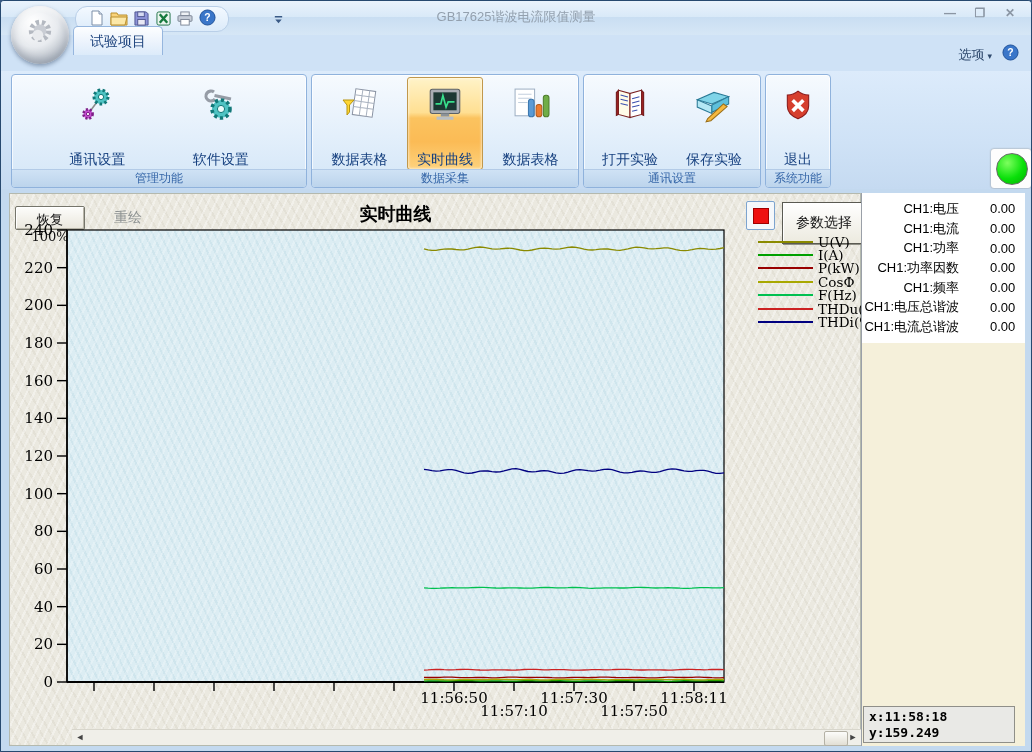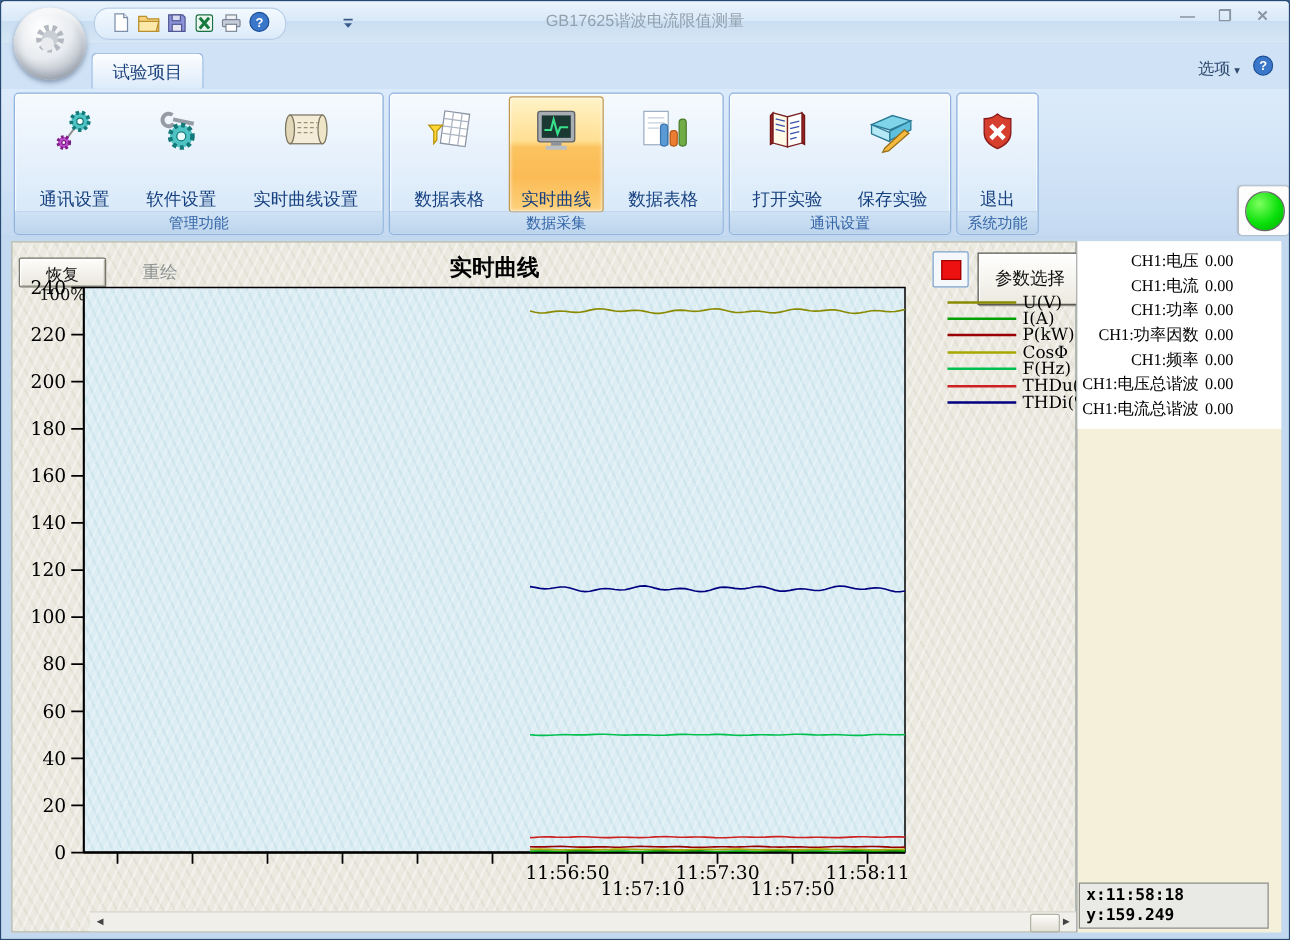--- a/index.html
+++ b/index.html
@@ -20,21 +20,21 @@
     color:#8b96a4;font-size:12px;font-weight:bold;border-radius:3px;}
 
   
   .orb{position:absolute;left:10px;top:5px;width:58px;height:58px;border-radius:50%;
     background:radial-gradient(circle at 38% 28%,#ffffff,#e8ebef 45%,#b9c0c9 75%,#8f98a4);
     box-shadow:0 2px 4px rgba(40,60,90,.45), inset 0 -4px 8px rgba(120,130,145,.5), inset 0 3px 4px #fff;
     display:flex;align-items:center;justify-content:center;z-index:30;}
 
   
   .tabrow{position:absolute;left:0;top:34px;width:100%;height:36px;background:#cfe2f6;}
-  .tab{position:absolute;left:72px;bottom:0;height:28px;padding:0 16px;line-height:28px;
+  .tab{position:absolute;left:72px;bottom:16px;height:28px;padding:0 16px;line-height:28px;
     background:linear-gradient(#fdfeff,#eaf2fc 60%,#dcebfa);border:1px solid #96b6de;border-bottom:none;
     border-radius:5px 5px 0 0;color:#1e447e;font-size:14px;}
   .tabrow-right{position:absolute;right:12px;top:9px;display:flex;align-items:center;gap:10px;}
   .options{color:#2f4a6e;font-size:13px;cursor:default;}
   .options .arr{font-size:9px;margin-left:3px;color:#2f4a6e;}
 
   
   .ribbon{position:absolute;left:0;top:70px;width:100%;height:118px;
     background:linear-gradient(#dcebfb,#cfe2f6 60%,#c5daf1);border-bottom:1px solid #aec8e4;}
   #ribbon-groups{position:absolute;left:10px;top:3px;display:flex;gap:4px;}
@@ -98,22 +98,22 @@
     font-size:9px;color:#444;}
   .sb-arrow.left{left:0;}
   .sb-arrow.right{right:0;}
   .sb-thumb{position:absolute;left:752px;top:1px;width:22px;height:13px;
     background:linear-gradient(#fcfcfa,#e2dfd4);border:1px solid #b4b1a5;border-radius:2px;}
 
   
   .right-panel{position:absolute;left:860px;top:4px;width:164px;height:553px;background:#f5f0da;
     border-left:1px solid #9aa0a8;box-sizing:border-box;}
   .readings{background:#fff;height:150px;padding-top:6px;box-sizing:border-box;}
-  .rd-row{display:flex;align-items:center;height:19.7px;font-family:Liberation Serif, serif;
-    font-size:13px;color:#000;}
+  .rd-row{display:flex;align-items:center;height:19.7px;font-family:Liberation Sans, sans-serif;
+    font-size:13px;color:#000;gap:26px;}
   .rd-label{width:97px;text-align:right;white-space:nowrap;flex:none;}
   .rd-value{margin-left:5px;}
   .readout{position:absolute;left:1px;top:513px;width:152px;height:37px;background:#e9e9e6;
     border:1px solid #8f8f89;font-family:"DejaVu Sans Mono","Liberation Mono",monospace;
     font-weight:bold;font-size:13px;color:#000;padding:2px 0 0 5px;line-height:16px;box-sizing:border-box;}
 </style>
 </head>
 <body>
 
 <div class="win">
@@ -204,31 +204,20 @@
             <div class="rib-btn">
               <span class="rib-ico">
                 <svg width="40" height="40" viewBox="0 0 40 40">
                   <path d="M13 7a5 5 0 1 0 1 7" fill="none" stroke="#969ca6" stroke-width="3.2"></path>
                   <path d="M13.5 10.5 30 14" stroke="#969ca6" stroke-width="3.2"></path>
                   <circle cx="20" cy="24" r="9" fill="#4fc3c3" stroke="#127878" stroke-width="3.6" stroke-dasharray="3.2 2.8"></circle>
                   <circle cx="20" cy="24" r="3.6" fill="#eafcfc" stroke="#127878"></circle>
                 </svg>
               </span>
               <span class="rib-lbl">软件设置</span>
-            </div>
-            <div class="rib-btn">
-              <span class="rib-ico">
-                <svg width="42" height="38" viewBox="0 0 42 36">
-                  <rect x="8" y="5" width="26" height="23" fill="#f4ecd6" stroke="#7a7360"></rect>
-                  <ellipse cx="8" cy="16.5" rx="3.6" ry="11.5" fill="#e2d7b6" stroke="#7a7360"></ellipse>
-                  <ellipse cx="34" cy="16.5" rx="3.6" ry="11.5" fill="#efe6c8" stroke="#7a7360"></ellipse>
-                  <path d="M14 11h16M14 15h16M14 19h12" stroke="#9a9076" stroke-dasharray="3 2"></path>
-                </svg>
-              </span>
-              <span class="rib-lbl">实时曲线设置</span>
             </div>
           </div>
           <div class="rib-grouplabel">管理功能</div>
         </div>
         <div class="rib-group">
           <div class="rib-btns">
             <div class="rib-btn">
               <span class="rib-ico">
                 <svg width="40" height="38" viewBox="0 0 40 36">
                   <g transform="rotate(8 24 16)">

